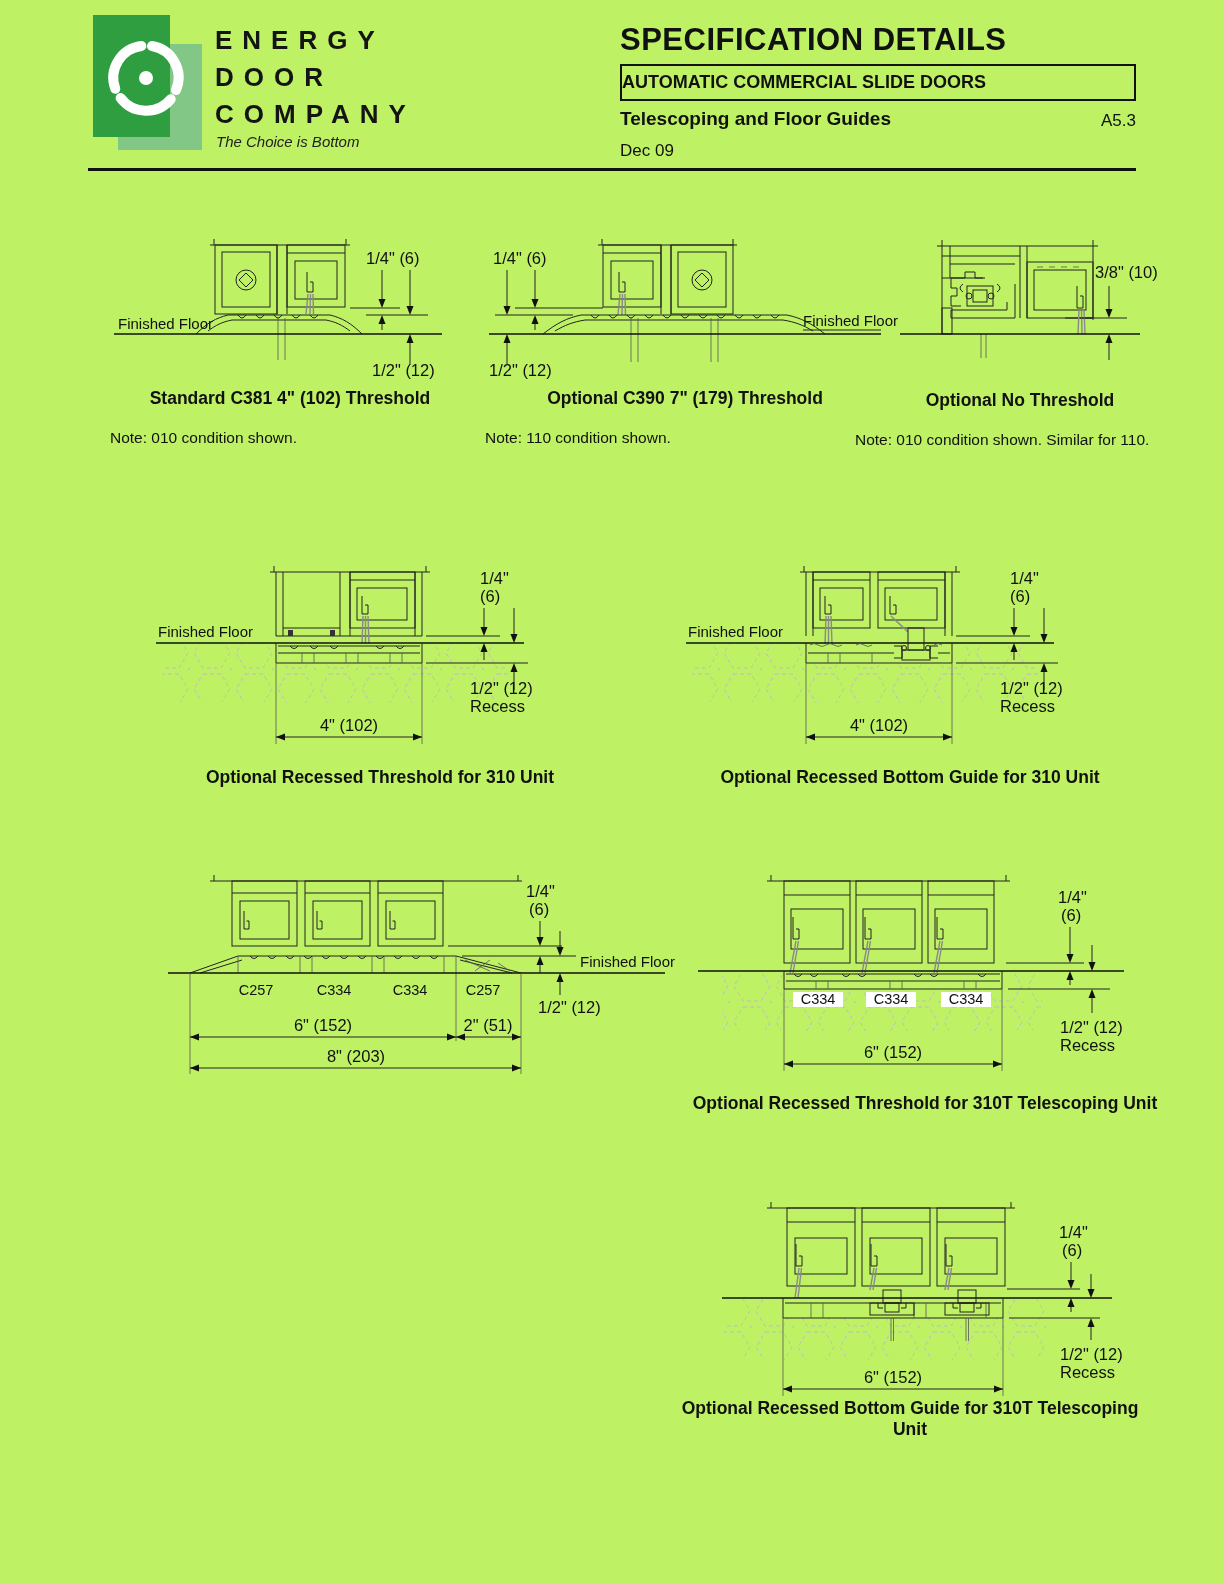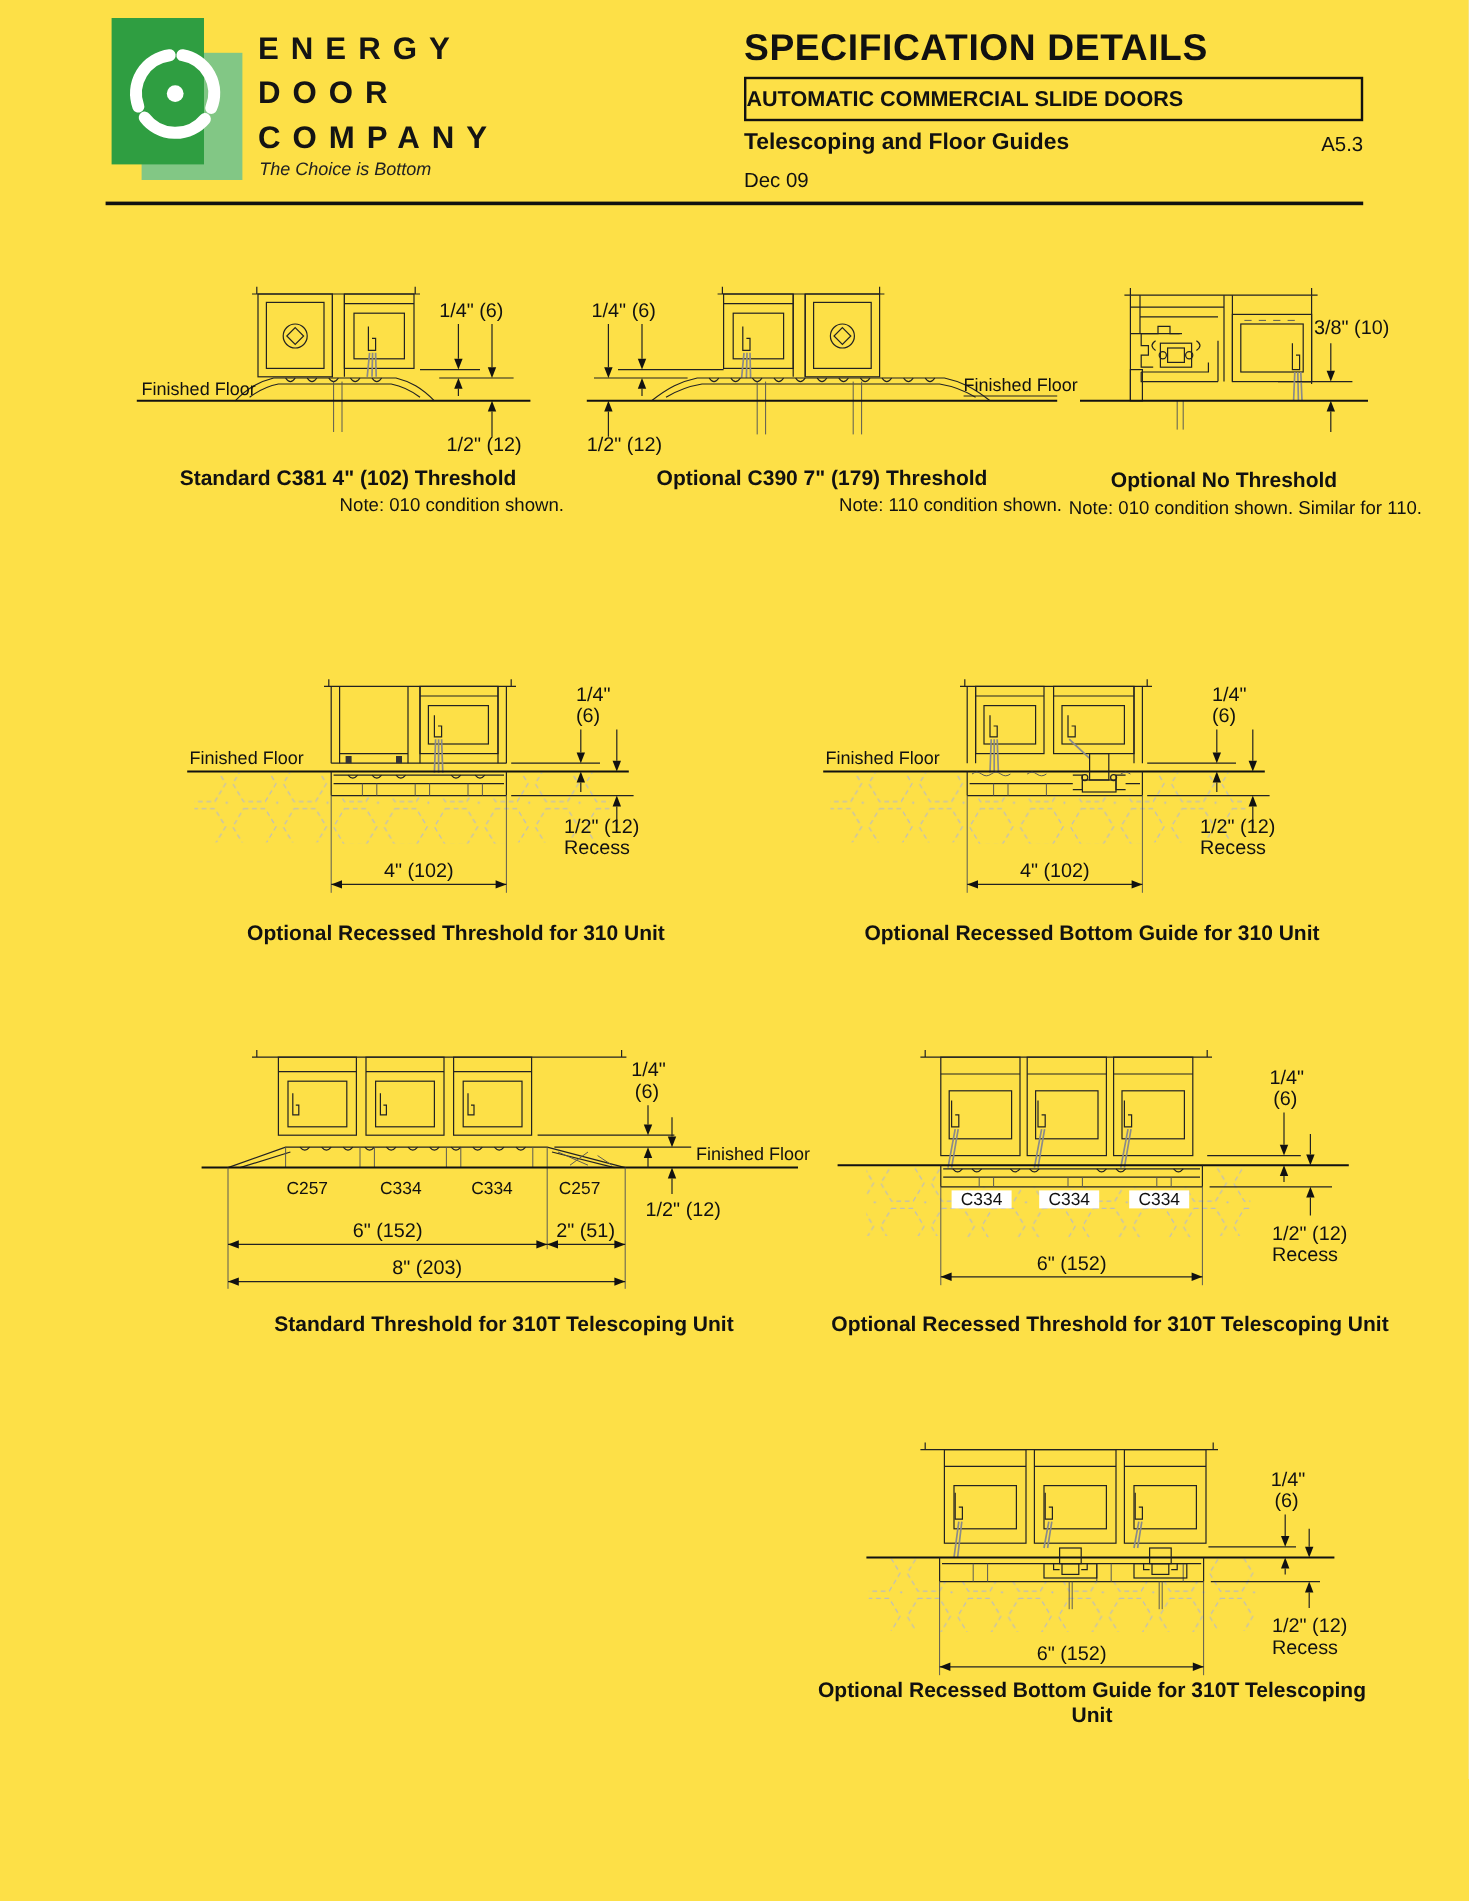--- a/index.html
+++ b/index.html
@@ -1,16 +1,16 @@
 <!DOCTYPE html>
 <html><head>
 <meta charset="utf-8">
 <style>
   html,body{margin:0;padding:0;background:#e8e8e8;}
-  .page{position:relative;width:1224px;height:1584px;background:#fde047;
+  .page{position:relative;width:1224px;height:1584px;background:#bef264;
         font-family:"Liberation Sans",sans-serif;color:#111;overflow:hidden;margin:0 auto;}
   .abs{position:absolute;}
   
   .brand{position:absolute;left:215px;top:22px;line-height:37px;font-size:26px;font-weight:bold;
          letter-spacing:10px;color:#141414;}
   .tagline{position:absolute;left:216px;top:133px;font-size:15px;font-style:italic;color:#222;}
   .doc-title{position:absolute;left:620px;top:22px;width:516px;text-align:left;
              font-size:31px;font-weight:bold;letter-spacing:.5px;}
   .cat-box{position:absolute;left:620px;top:64px;width:512px;height:33px;border:2.5px solid #111;
            font-size:18px;font-weight:bold;line-height:33px;}
@@ -25,21 +25,21 @@
   .thk{stroke:#111;fill:none;stroke-width:1.7;}
   .thin{stroke:#555;fill:none;stroke-width:.8;}
   .gry{stroke:#8a8a8a;fill:none;stroke-width:1.4;}
   .ah{fill:#111;stroke:none;}
   .blk{fill:#333;stroke:none;}
   svg text{fill:#111;stroke:none;font-family:"Liberation Sans",sans-serif;}
   .t15{font-size:15px;}
   .t16{font-size:16.5px;}
   .t14{font-size:14.5px;}
   .cap{font-weight:bold;font-size:17.5px;text-align:center;}
-  .note{font-size:15.5px;text-align:right;margin-top:4px;}
+  .note{font-size:15.5px;text-align:left;margin-top:20px;}
   .chip{fill:#ffffff;stroke:none;}
 </style>
 </head>
 <body>
 
 <div class="page">
 
   <svg class="abs" style="left:90px;top:12px" width="120" height="145" viewBox="0 0 120 145">
     <rect x="28" y="32" width="84" height="106" fill="#82c785"></rect>
     <rect x="3" y="3" width="77" height="122" fill="#2f9e41"></rect>
@@ -377,23 +377,20 @@
         <path class="ln" d="M380 112 V104"></path>
           <path class="ah" d="M376.5 104 h7 L380 95 Z"></path>
         <path class="ln" d="M400 70 V86"></path>
           <path class="ah" d="M396.5 86 h7 L400 95 Z"></path>
         <path class="ln" d="M400 134 V121"></path>
           <path class="ah" d="M396.5 121 h7 L400 112 Z"></path>
         <text class="t16" x="378" y="152">1/2" (12)</text>
         <text class="t15" x="420" y="106">Finished Floor</text>
       </g>
     </svg>
-    <figcaption style="margin-top:4px">
-      <div class="cap">Standard Threshold for 310T Telescoping Unit</div>
-    </figcaption>
   </figure>
 
   <figure class="fig" style="left:650px;top:845px;width:470px">
     <svg width="470" height="228" viewBox="0 0 470 228">
       <defs>
         <pattern id="hx7" width="42" height="36" patternUnits="userSpaceOnUse">
           <path d="M11 2 L29 2 L38 17 L29 32 L11 32 L2 17 Z" fill="none" stroke="#bdbdbd" stroke-width="1" stroke-dasharray="4 3"></path>
           <circle cx="39" cy="33" r="0.9" fill="#bdbdbd"></circle>
         </pattern>
       </defs>

